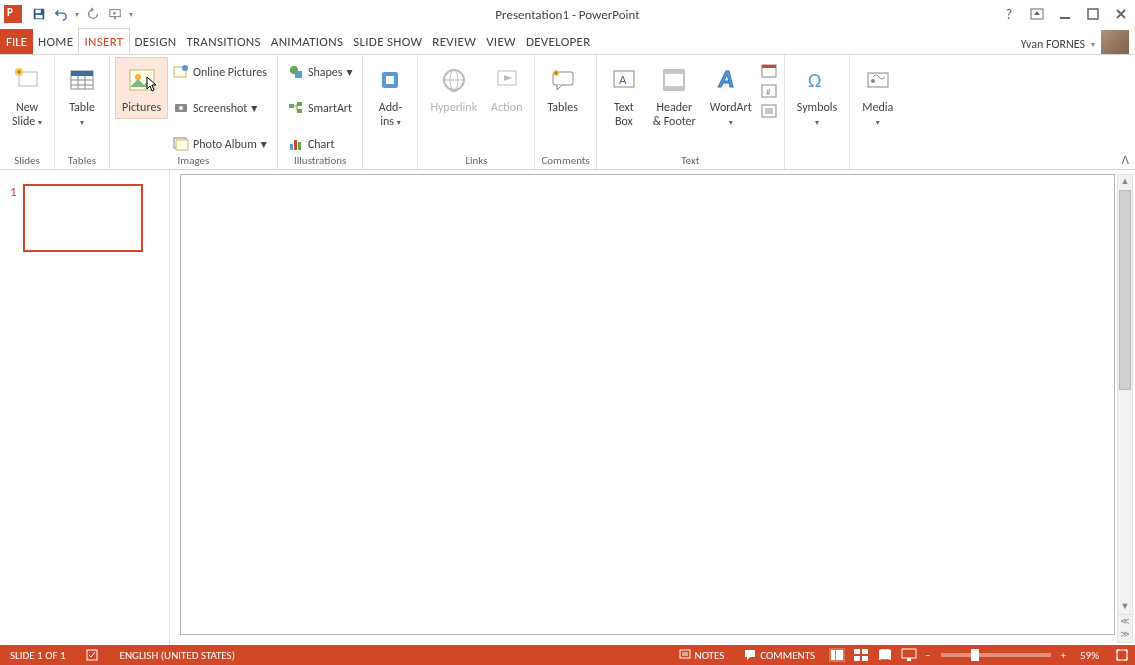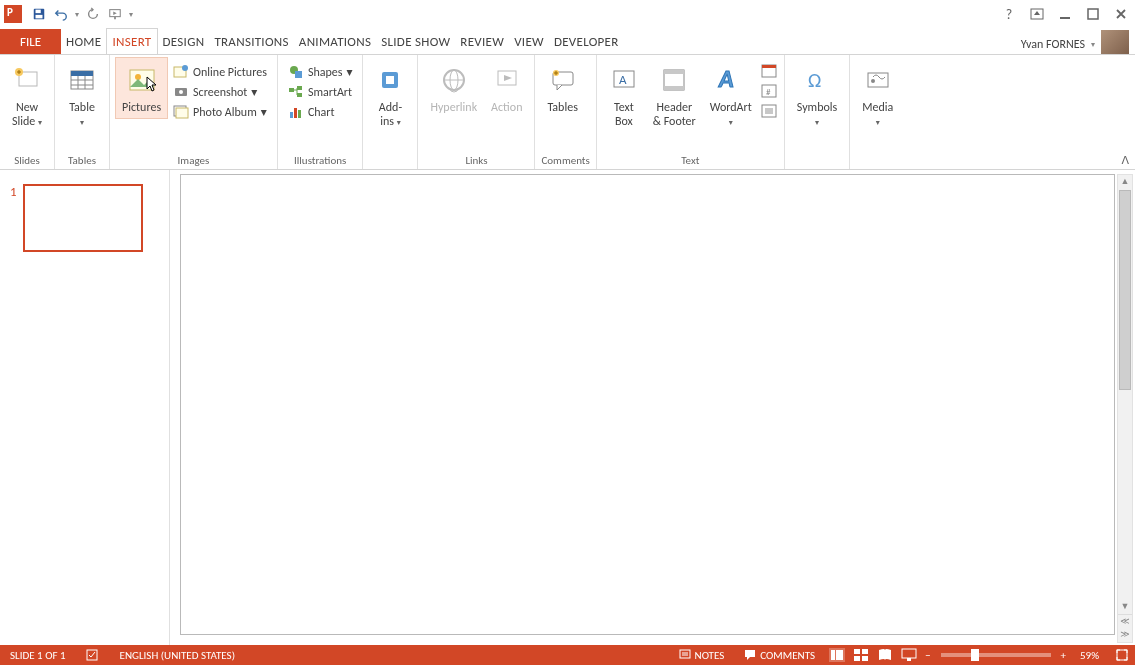--- a/index.html
+++ b/index.html
@@ -10,39 +10,39 @@
 .app-icon { width: 18px; height: 18px; margin: 0 6px 0 4px; background: #d24726; position: relative; }
 .app-icon::after { content: "P"; color: #fff; font-weight: bold; font-size: 11px; position: absolute; left: 3px; top: 1px; }
 .qa-btn { width: 22px; height: 22px; display: flex; align-items: center; justify-content: center; color: #5c5c5c; cursor: pointer; }
 .qa-btn svg { width: 14px; height: 14px; }
 .title-center { position: absolute; left: 0; right: 0; text-align: center; font-size: 13px; color: #444; pointer-events: none; }
 .title-right { position: absolute; right: 4px; display: flex; gap: 8px; }
 .title-right .wbtn { width: 20px; height: 20px; display: flex; align-items: center; justify-content: center; color: #666; cursor: pointer; font-size: 14px; }
 
 
 .tabstrip { height: 26px; background: #fff; display: flex; align-items: flex-end; position: relative; }
-.file-tab { background: #d24726; color: #fff; padding: 5px 20px; font-size: 13px; cursor: pointer; }
+.file-tab { background: #d24726; color: #fff; padding: 5px 6px; font-size: 13px; cursor: pointer; }
 .tab { padding: 5px 5px; font-size: 13px; color: #444; cursor: pointer; letter-spacing: 0.3px; }
 .tab.active { color: #d24726; border: 1px solid #d4d4d4; border-bottom: 1px solid #fff; background: #fff; margin-bottom: -1px; }
 .user-area { position: absolute; right: 6px; top: 2px; display: flex; align-items: center; gap: 6px; }
 .user-name { font-size: 12px; color: #444; }
 .avatar { width: 28px; height: 28px; background: linear-gradient(135deg,#b0927a,#7a5c48); }
 
 
 .ribbon { height: 116px; border-top: 1px solid #d4d4d4; border-bottom: 1px solid #d4d4d4; background: #fff; display: flex; position: relative; }
 .group { border-right: 1px solid #e0e0e0; padding: 3px 6px 0 6px; display: flex; flex-direction: column; }
 .group-body { flex: 1; display: flex; align-items: flex-start; gap: 2px; }
 .group-label { text-align: center; font-size: 11px; color: #666; padding-bottom: 2px; }
 .big-btn { display: flex; flex-direction: column; align-items: center; justify-content: flex-start; padding: 4px 6px; cursor: pointer; min-width: 42px; }
 .big-btn.highlight { background: #fde6dc; outline: 1px solid #f1c9b4; }
 .big-btn .icon-slot { height: 36px; display:flex; align-items:center; justify-content:center; }
 .big-btn .label { font-size: 12px; text-align: center; line-height: 14px; margin-top: 2px; }
 .big-btn .caret { font-size: 8px; color: #666; }
 .disabled { color: #b5b5b5 !important; }
-.small-list { display:flex; flex-direction:column; gap:0; padding-top:4px; }
+.small-list { display:flex; flex-direction:column; gap:16px; padding-top:4px; }
 .small-btn { display:flex; align-items:center; gap:4px; font-size:12px; padding:2px 4px; cursor:pointer; white-space: nowrap; }
 .mini-col { display:flex; flex-direction:column; gap:2px; padding-top:4px; align-items:center; }
 .ribbon-collapse { position:absolute; right:6px; bottom:2px; font-size:11px; color:#666; cursor:pointer; }
 
 
 .editor { position:absolute; top:170px; left:0; right:0; bottom:20px; display:flex; background:#fff; }
 .thumbs { width:170px; border-right:1px solid #e0e0e0; padding:14px 10px; }
 .thumb-row { display:flex; gap:6px; }
 .thumb-num { color:#d24726; font-size:13px; }
 .thumb { width:120px; height:68px; border:2px solid #d24726; background:#fff; }
@@ -89,20 +89,21 @@
     <svg viewBox="0 0 16 16">
         <rect x="2" y="3" width="12" height="8" fill="none" stroke="#888" stroke-width="1.2"></rect>
         <path d="M6 5 L10 7 L6 9 Z" fill="#888"></path>
         <rect x="7" y="11" width="2" height="3" fill="#888"></rect>
       </svg>
   </div>
   <div class="qa-btn" style="width:10px;">
       <span style="font-size:8px;color:#888;">▾</span>
     </div>
 
+  <div class="title-center">Presentation1 - PowerPoint</div>
 
   <div class="title-right">
     <div class="wbtn">?</div>
     <div class="wbtn">
         <svg width="14" height="14" viewBox="0 0 14 14">
           <rect x="1" y="2" width="12" height="10" fill="none" stroke="#666"></rect>
           <path d="M7 10 L4 6 H10 Z" fill="#666" transform="rotate(180 7 7)"></path>
         </svg>
       </div>
     <div class="wbtn">

